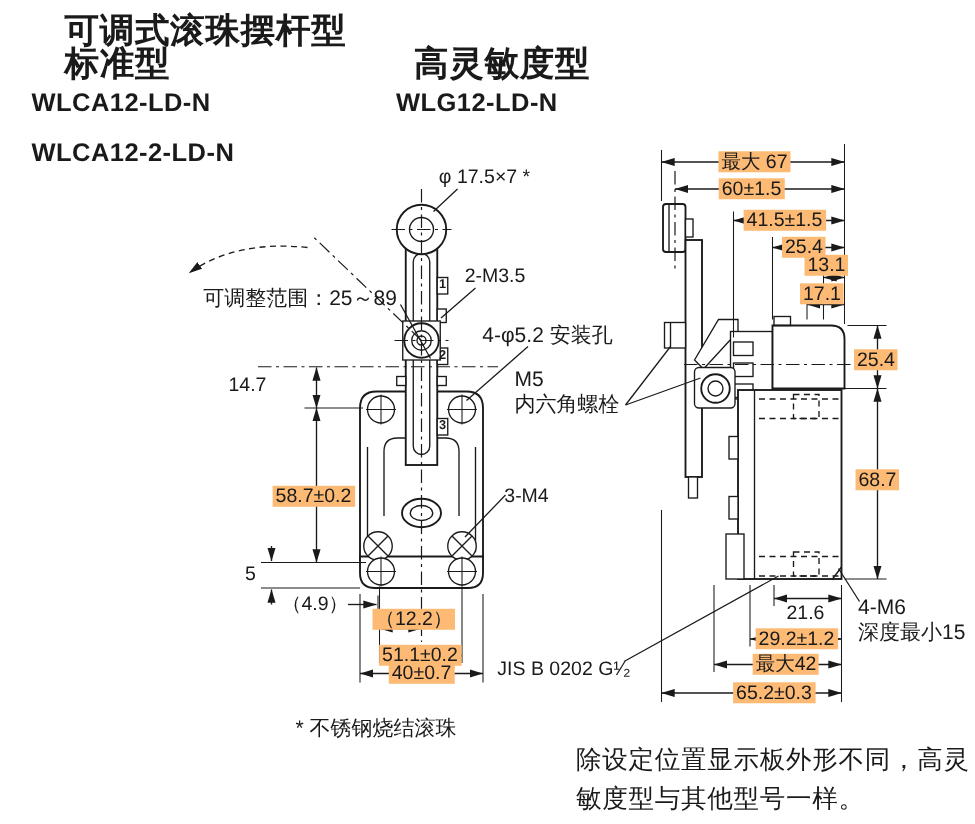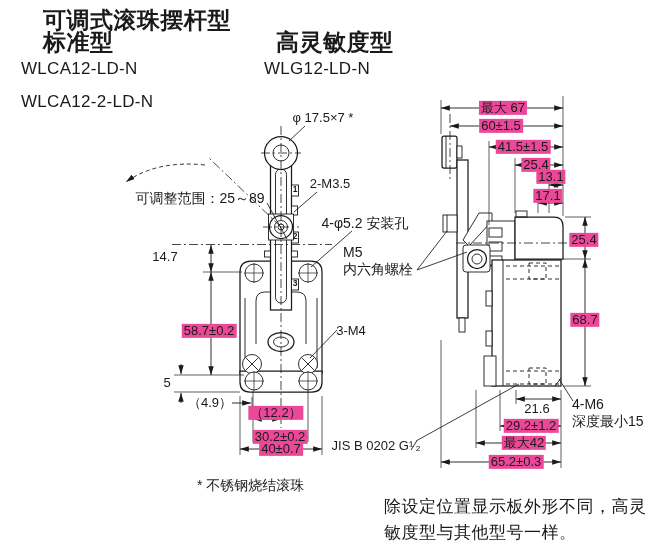--- a/index.html
+++ b/index.html
@@ -11,24 +11,24 @@
   .tf {stroke:#1a1a1a;stroke-width:.9;fill:#fff;}
   .dim{stroke:#1a1a1a;stroke-width:.9;fill:none;}
   .ext{stroke:#1a1a1a;stroke-width:.7;fill:none;}
   .ldr{stroke:#1a1a1a;stroke-width:.85;fill:none;}
   .cl {stroke:#1a1a1a;stroke-width:.8;fill:none;stroke-dasharray:9 3 2 3;}
   .hid{stroke:#1a1a1a;stroke-width:.9;fill:none;stroke-dasharray:4 3;}
   
   .lbl{position:absolute;transform:translate(-50%,-50%);white-space:nowrap;
        font-size:13px;line-height:1.1;}
   .cjk{font-size:14px;}
-  .wbg{background:#ec4899;padding:0 2px;}
+  .wbg{background:#fdba74;padding:0 2px;}
   .blk{position:absolute;white-space:nowrap;}
   .title{font-size:23px;font-weight:bold;letter-spacing:.5px;margin-left:36px;}
-  .model{font-size:17px;font-weight:normal;letter-spacing:.3px;}
+  .model{font-size:17px;font-weight:bold;letter-spacing:.3px;}
   .mark{font-size:8.5px;font-weight:bold;}
   .note{font-size:14px;}
   .remark{font-size:17px;line-height:26px;letter-spacing:.5px;}
 </style>
 </head>
 <body>
 
 <div id="page">
 
 <svg width="650" height="549" viewBox="0 0 650 549">
@@ -195,21 +195,21 @@
 <div class="blk cjk" style="left:343px;top:244px;line-height:17px">
   <div>M5</div>
   <div>内六角螺栓</div>
 </div>
 <div class="lbl" style="left:165px;top:257px">14.7</div>
 <div class="lbl wbg" style="left:209px;top:331px">58.7±0.2</div>
 <div class="lbl" style="left:351px;top:331px">3-M4</div>
 <div class="lbl" style="left:167px;top:383px">5</div>
 <div class="lbl" style="left:210px;top:403px">（4.9）</div>
 <div class="lbl wbg" style="left:276px;top:413px">（12.2）</div>
-<div class="lbl wbg" style="left:280px;top:437px">30.2±0.2</div>
+<div class="lbl wbg" style="left:280px;top:437px">51.1±0.2</div>
 <div class="lbl wbg" style="left:281px;top:449px">40±0.7</div>
 <div class="lbl" style="left:376px;top:446px">JIS B 0202 G¹⁄₂</div>
 <div class="lbl mark" style="left:295px;top:190px">1</div>
 <div class="lbl mark" style="left:295px;top:237px">2</div>
 <div class="lbl mark" style="left:295px;top:284px">3</div>
 
 <div class="lbl wbg" style="left:503px;top:108px">最大 67</div>
 <div class="lbl wbg" style="left:501px;top:126px">60±1.5</div>
 <div class="lbl wbg" style="left:523px;top:147px">41.5±1.5</div>
 <div class="lbl wbg" style="left:536px;top:165px">25.4</div>

